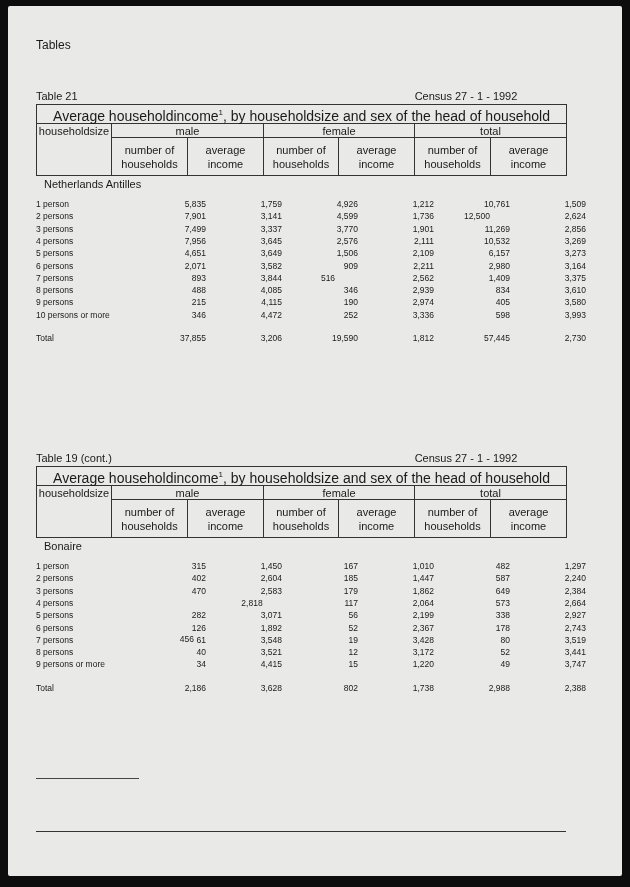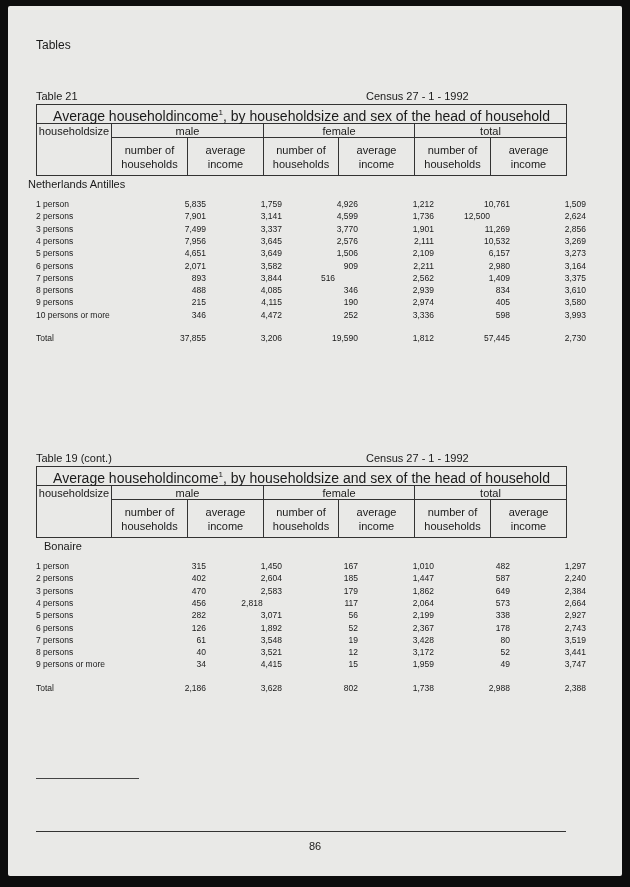--- a/index.html
+++ b/index.html
@@ -3,21 +3,21 @@
 <meta charset="utf-8">
 <style>
   html, body { margin:0; padding:0; }
   body { width:630px; height:887px; background:#0d0d0d; position:relative; overflow:hidden;
          font-family:"Liberation Sans", sans-serif; color:#1a1a1a; }
   .page { position:absolute; left:8px; top:6px; width:614px; height:870px; background:#e9e9e7;
           border-radius:2px; }
   .abs { position:absolute; }
   .sec-label { left:28px; top:32px; font-size:12px; }
   .tbl-label { font-size:11px; }
-  .census { font-size:11px; text-align:left; }
+  .census { font-size:11px; text-align:center; }
   table.hdr { position:absolute; border-collapse:collapse; table-layout:fixed; }
   table.hdr td { border:1px solid #333; padding:0; text-align:center; font-size:11px; line-height:14px; vertical-align:middle; }
   table.hdr td.title { font-size:14px; height:18px; }
   table.hdr td.grp { height:13px; line-height:12px; }
   table.hdr td.sub { height:37px; }
   table.hdr td.hs { vertical-align:top; padding-top:1px; }
   .region { font-size:11px; }
   .row { position:absolute; left:28px; width:540px; height:13px; font-size:8.5px; line-height:13px; }
   .row span { position:absolute; top:0; }
   .row .lbl { left:0; }
@@ -76,21 +76,21 @@
               <div>number of</div>
               <div>households</div>
             </td>
             <td class="sub">
               <div>average</div>
               <div>income</div>
             </td>
           </tr>
         </tbody>
       </table>
-      <div class="abs region" style="left:20px;top:172px;">Netherlands Antilles</div>
+      <div class="abs region" style="left:36px;top:172px;">Netherlands Antilles</div>
       <div class="row" style="top:192px;">
         <span class="lbl">1 person</span>
         <span class="c" style="left:110px;">5,835</span>
         <span class="c" style="left:186px;">1,759</span>
         <span class="c" style="left:262px;">4,926</span>
         <span class="c" style="left:338px;">1,212</span>
         <span class="c" style="left:414px;">10,761</span>
         <span class="c" style="left:490px;">1,509</span>
       </div>
       <div class="row" style="top:204.3px;">
@@ -256,21 +256,21 @@
         <span class="lbl">3 persons</span>
         <span class="c" style="left:110px;">470</span>
         <span class="c" style="left:186px;">2,583</span>
         <span class="c" style="left:262px;">179</span>
         <span class="c" style="left:338px;">1,862</span>
         <span class="c" style="left:414px;">649</span>
         <span class="c" style="left:490px;">2,384</span>
       </div>
       <div class="row" style="top:590.9px;">
         <span class="lbl">4 persons</span>
-        <span class="c" style="left:110px;">456</span>
+        <span class="c" style="left:98px;margin-top:36px;">456</span>
         <span class="c" style="left:186px;text-align:center;">2,818</span>
         <span class="c" style="left:262px;">117</span>
         <span class="c" style="left:338px;">2,064</span>
         <span class="c" style="left:414px;">573</span>
         <span class="c" style="left:490px;">2,664</span>
       </div>
       <div class="row" style="top:603.2px;">
         <span class="lbl">5 persons</span>
         <span class="c" style="left:110px;">282</span>
         <span class="c" style="left:186px;">3,071</span>
@@ -304,30 +304,29 @@
         <span class="c" style="left:262px;">12</span>
         <span class="c" style="left:338px;">3,172</span>
         <span class="c" style="left:414px;">52</span>
         <span class="c" style="left:490px;">3,441</span>
       </div>
       <div class="row" style="top:652.4px;">
         <span class="lbl">9 persons or more</span>
         <span class="c" style="left:110px;">34</span>
         <span class="c" style="left:186px;">4,415</span>
         <span class="c" style="left:262px;">15</span>
-        <span class="c" style="left:338px;">1,959</span>
+        <span class="c" style="left:338px;">1,220</span>
         <span class="c" style="left:414px;">49</span>
         <span class="c" style="left:490px;">3,747</span>
       </div>
       <div class="row" style="top:675.7px;">
         <span class="lbl">Total</span>
         <span class="c" style="left:110px;">2,186</span>
         <span class="c" style="left:186px;">3,628</span>
         <span class="c" style="left:262px;">802</span>
         <span class="c" style="left:338px;">1,738</span>
         <span class="c" style="left:414px;">2,988</span>
         <span class="c" style="left:490px;">2,388</span>
       </div>
     </div>
   <div class="abs footline" style="top:772px;"></div>
   <div class="abs bottomline" style="top:825px;"></div>
-  <div class="abs pagenum" style="top:834px;">86</div>
 </div>
 
 </body></html>

